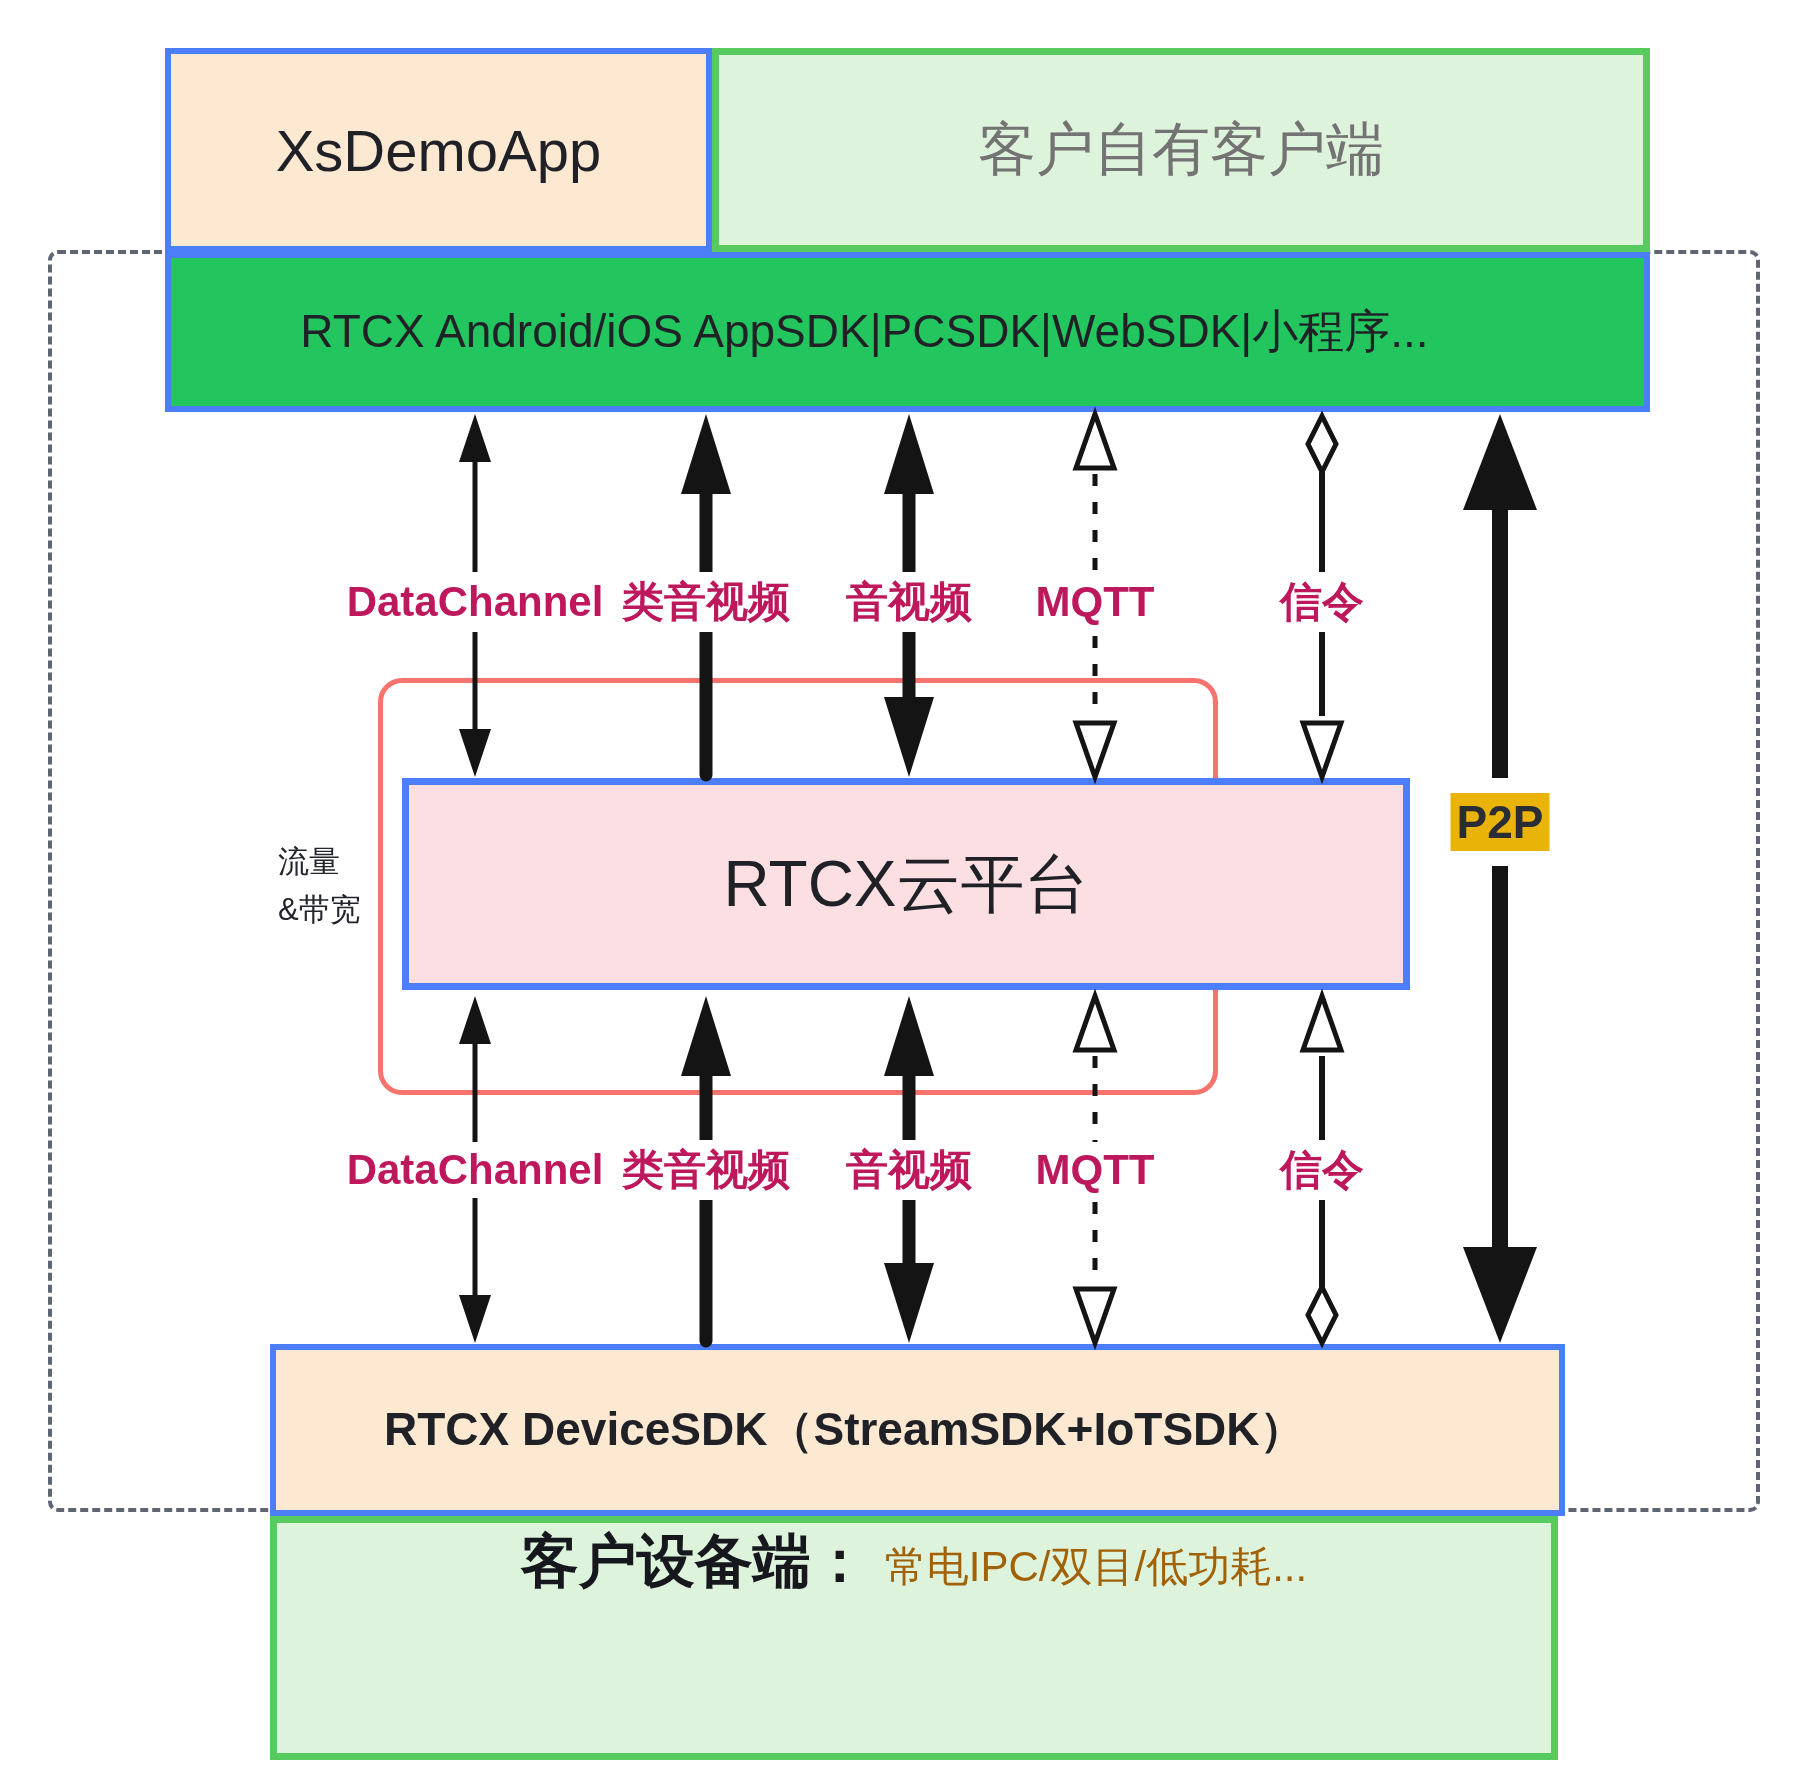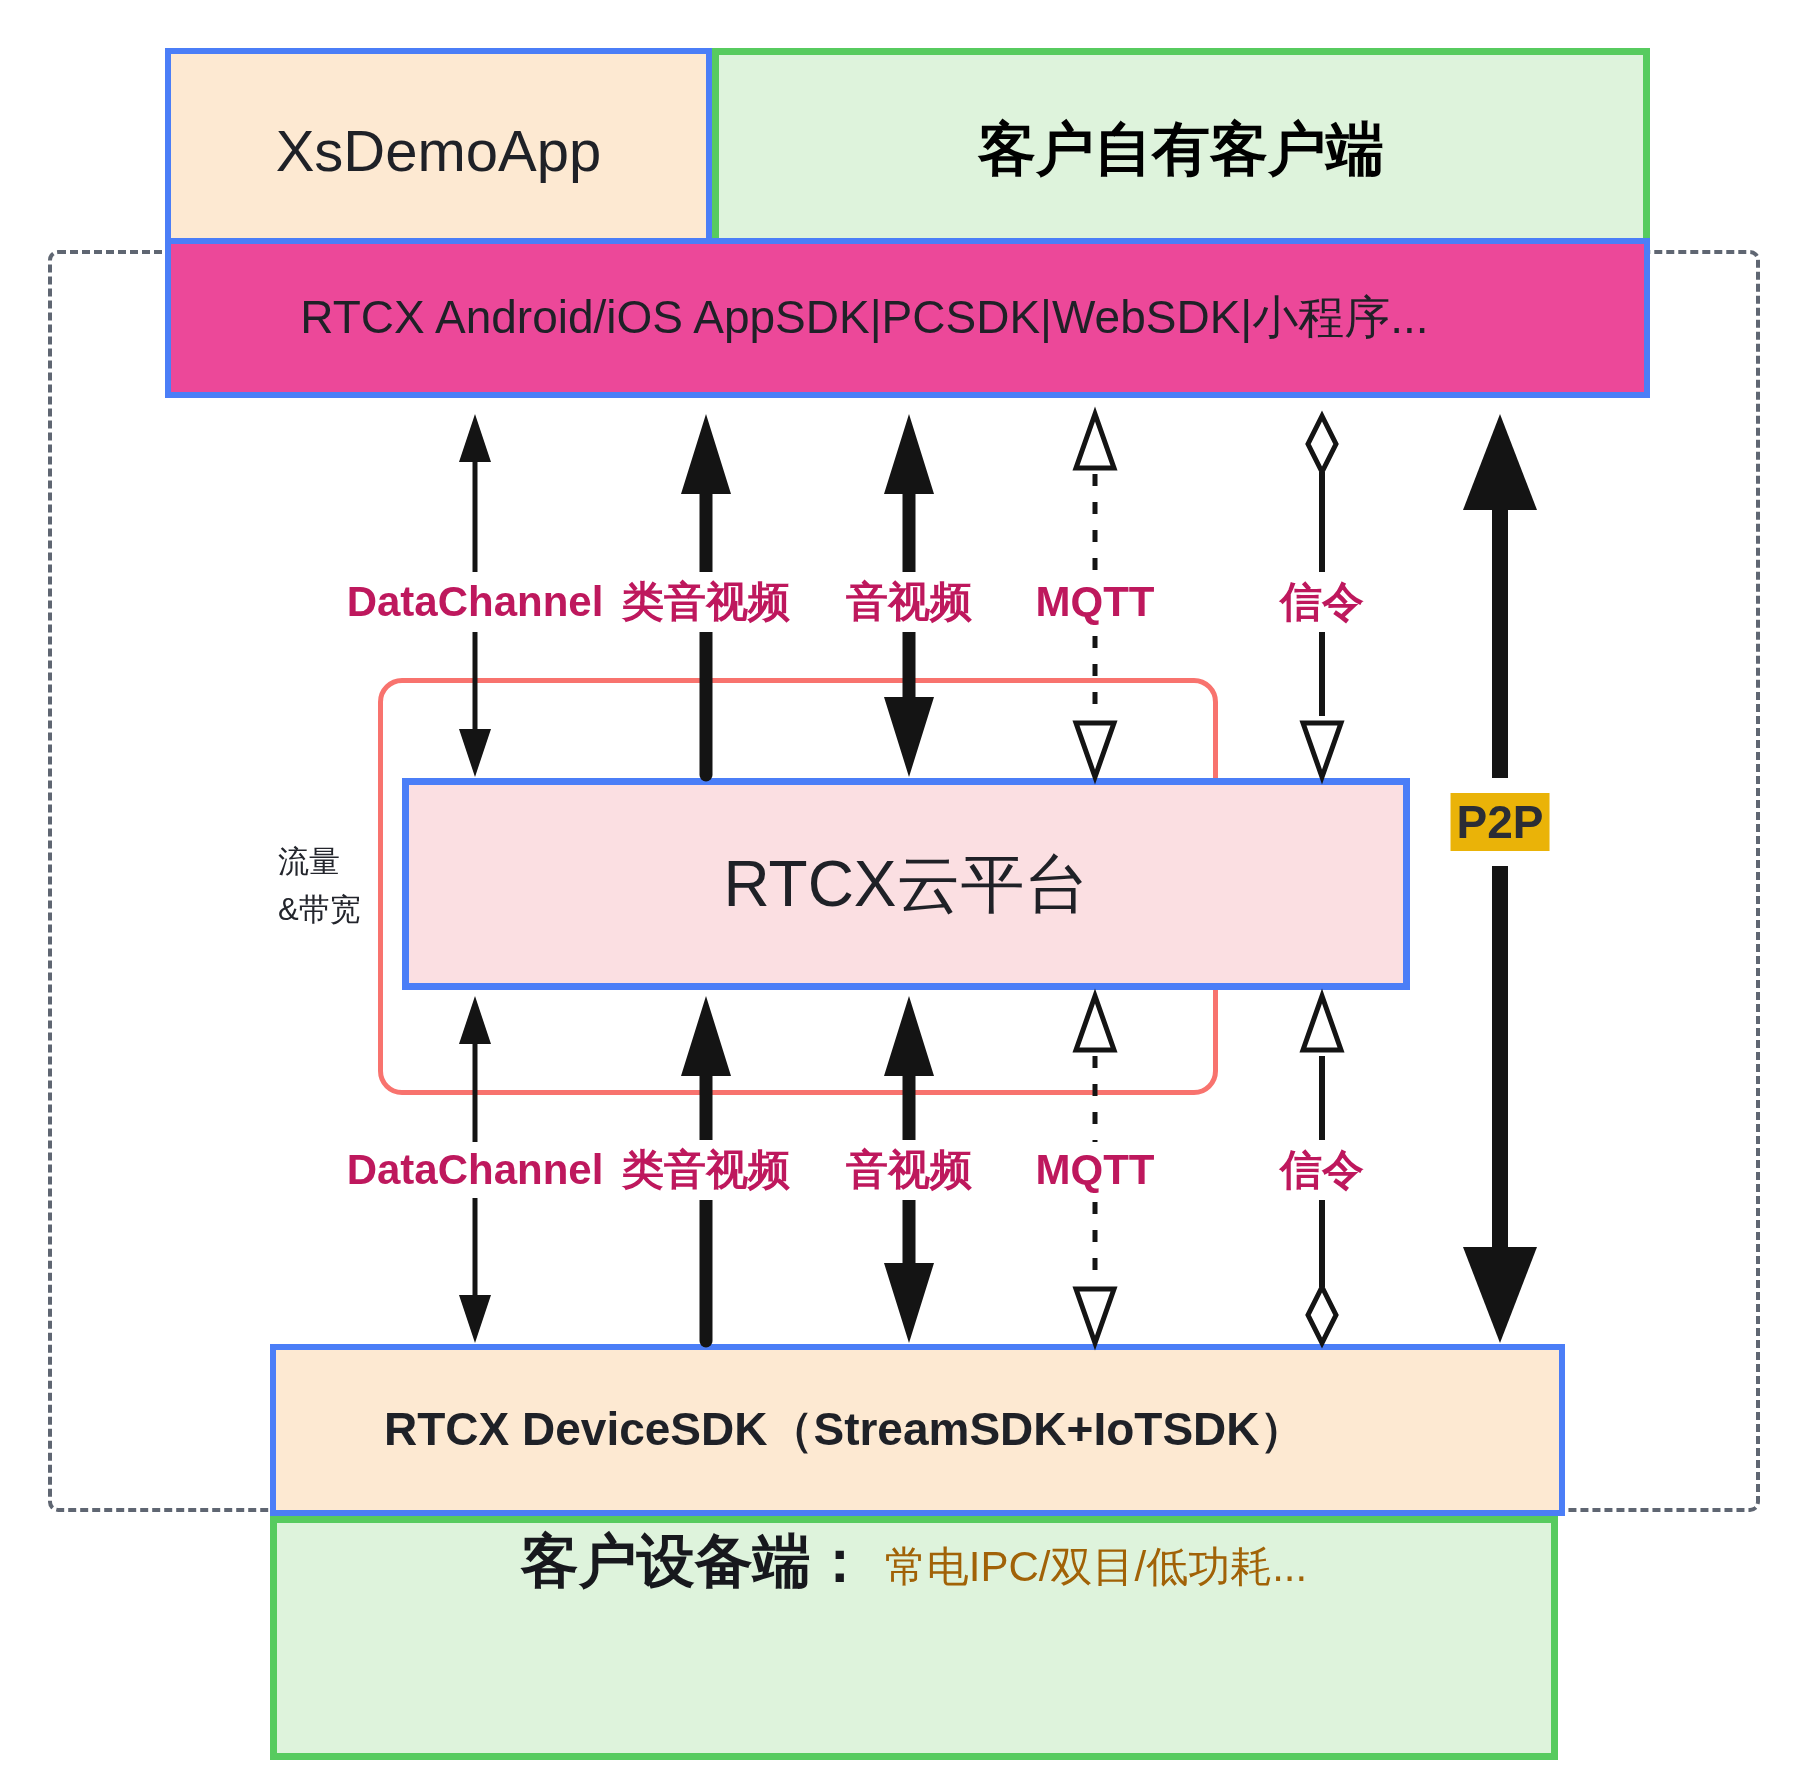--- a/index.html
+++ b/index.html
@@ -13,24 +13,24 @@
   .red-outline{left:378px;top:678px;width:840px;height:417px;
                border:5px solid #f8736e;border-radius:24px;z-index:1;}
 
   
   .box{display:flex;align-items:center;justify-content:center;z-index:2;}
   .xsdemo{left:165px;top:48px;width:547px;height:204px;
           background:#fde9d2;border:6px solid #4b7ef7;}
   .xsdemo .t{font-size:58px;font-weight:500;color:#1f2127;}
   .client{left:712px;top:48px;width:938px;height:204px;
           background:#def3dc;border:7px solid #57cb5f;flex-direction:column;gap:6px;}
-  .client .t{font-size:58px;font-weight:700;color:#000000;}
+  .client .t{font-size:58px;font-weight:400;color:#737373;}
   .client .s{font-size:33px;font-weight:500;color:#23252c;}
-  .appsdk{left:165px;top:238px;width:1485px;height:160px;
-          background:#ec4899;border:6px solid #4b7ef7;padding-right:86px;}
+  .appsdk{left:165px;top:252px;width:1485px;height:160px;
+          background:#22c55e;border:6px solid #4b7ef7;padding-right:86px;}
   .appsdk .t{font-size:46px;font-weight:500;color:#1f2127;}
   .cloud{left:402px;top:778px;width:1008px;height:212px;
          background:#fbdfe2;border:7px solid #4b7ef7;}
   .cloud .t{font-size:64px;font-weight:500;color:#1f2127;}
   .devicesdk{left:270px;top:1344px;width:1295px;height:172px;
              background:#fde9d2;border:6px solid #4b7ef7;justify-content:flex-start;
              padding-left:108px;}
   .devicesdk .t{font-size:46px;font-weight:700;color:#1f2127;}
   .devicegreen{left:270px;top:1516px;width:1288px;height:244px;
                background:#def3dc;border:7px solid #57cb5f;align-items:baseline;gap:16px;}

